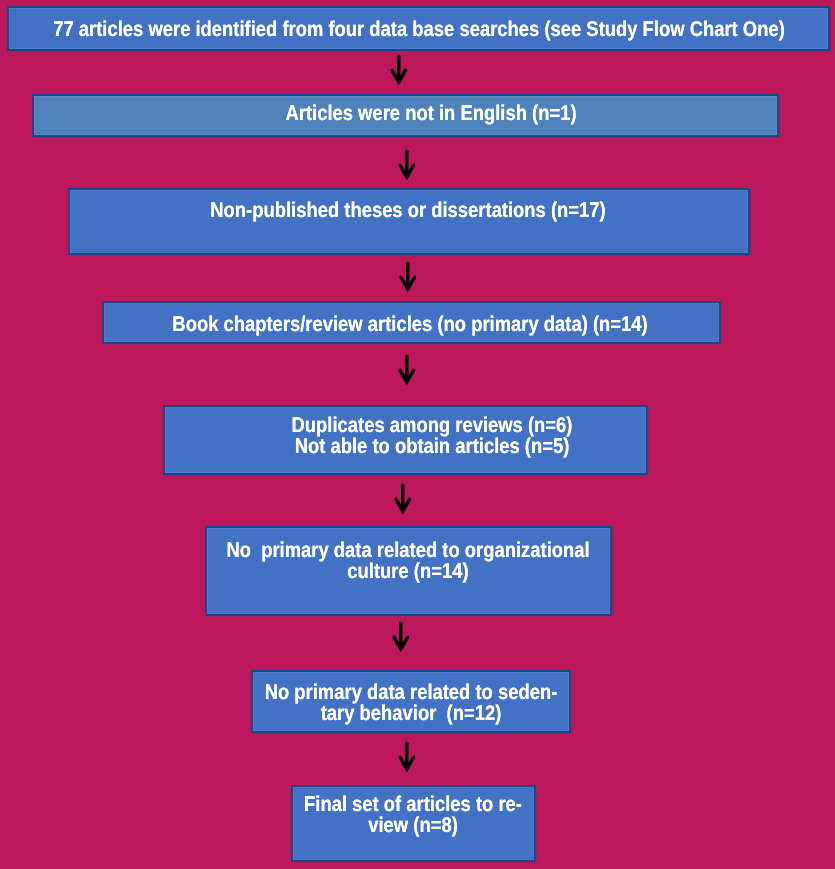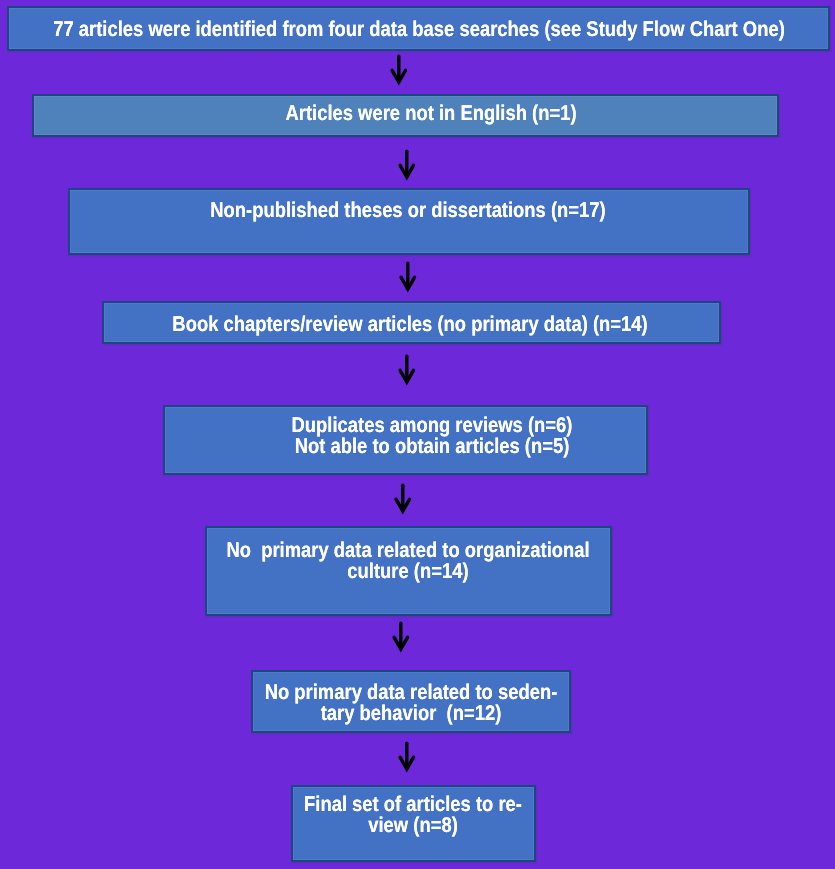--- a/index.html
+++ b/index.html
@@ -29,21 +29,21 @@
     transform-origin:center center;
   }
   .node-label > span{display:block;}
 
   .arrow{position:absolute;}
   .arrow svg{display:block;overflow:visible;}
 </style>
 </head>
 <body style="background: rgb(255, 255, 255);">
 
-<div id="stage" style="background: #6d28d9;">
+<div id="stage" style="background: #be185d;">
 
   <div class="node" style="left: 7px; top: 6px; width: 823px; height: 45px; background: rgb(67, 114, 196); border-color: rgb(31, 68, 132);"></div>
   <div class="node-label" style="left: 418.8px; top: 19.3px; color: rgb(255, 255, 255);"><span>77 articles were identified from four data base searches (see Study Flow Chart One)</span></div>
   <div class="arrow" style="left:390px;top:54px;width:18px;height:31px;">
       <svg width="18" height="31" viewBox="0 0 18 31">
         <g fill="none" stroke="#000000" stroke-width="3.4" stroke-linecap="round" stroke-linejoin="miter">
           <path d="M8.8 2.3 L8.8 27.3"></path>
           <path d="M2.1 16.3 L8.8 28.0 L15.5 16.3"></path>
         </g>
       </svg>

